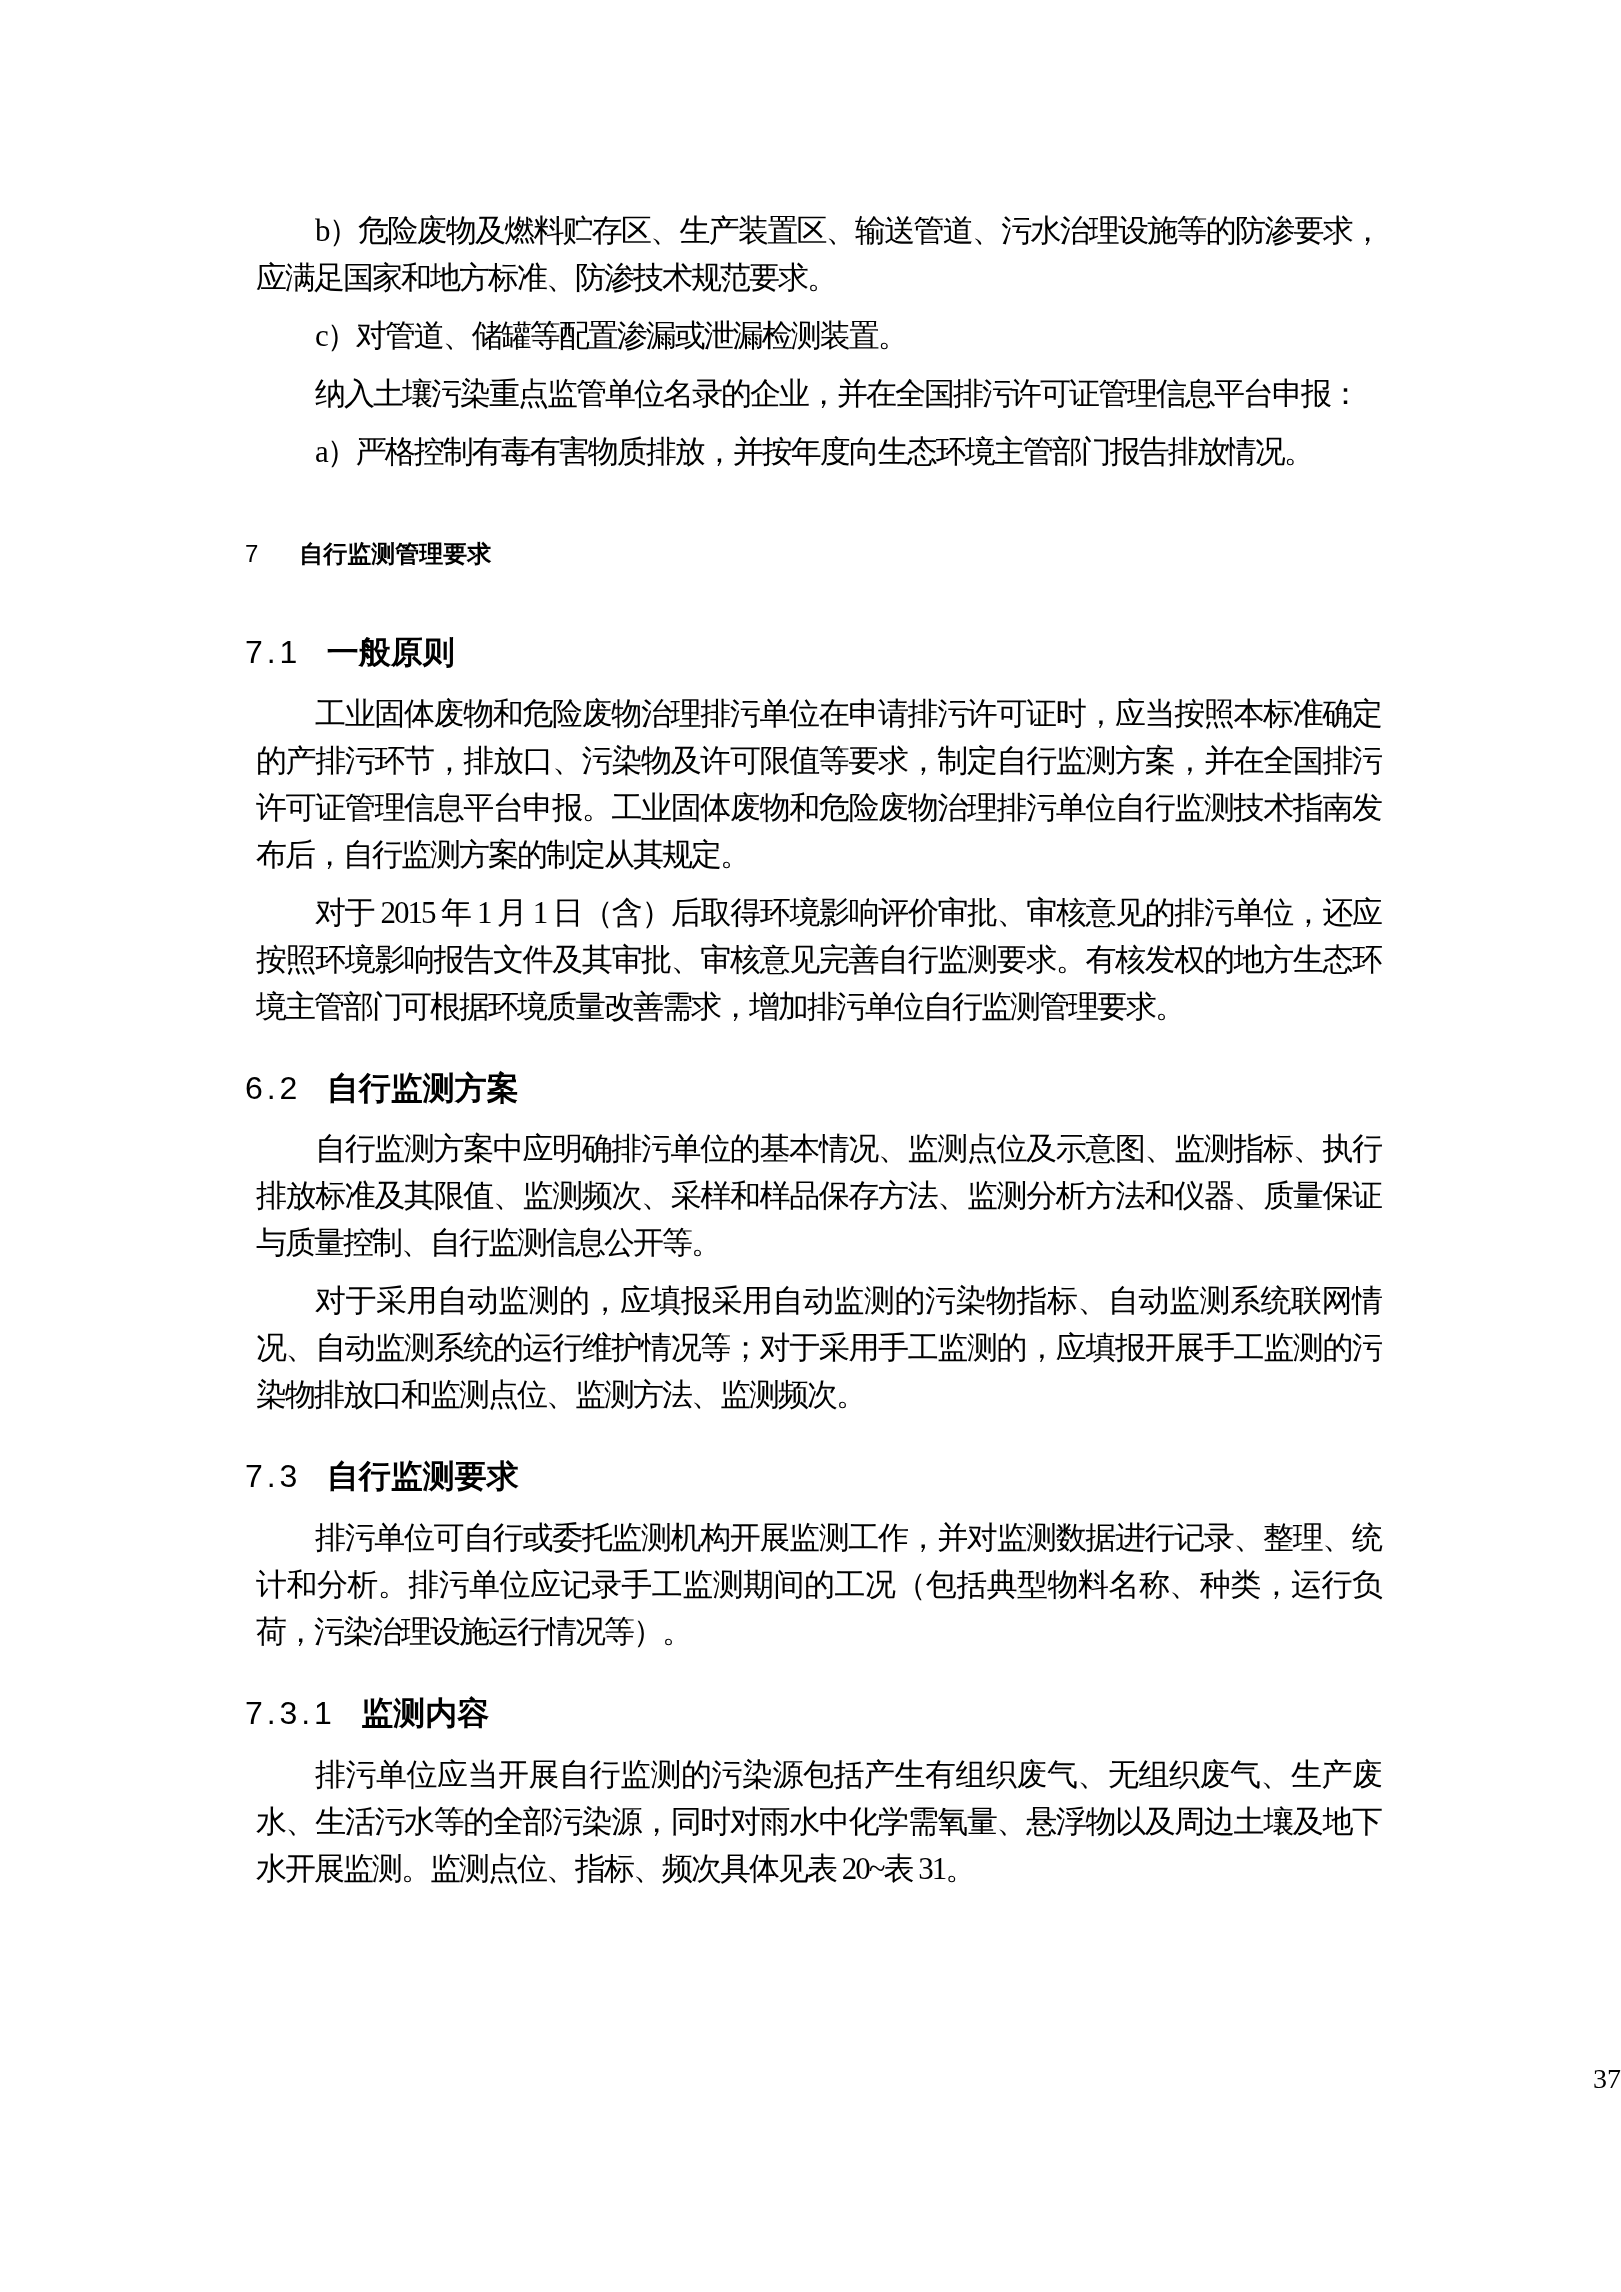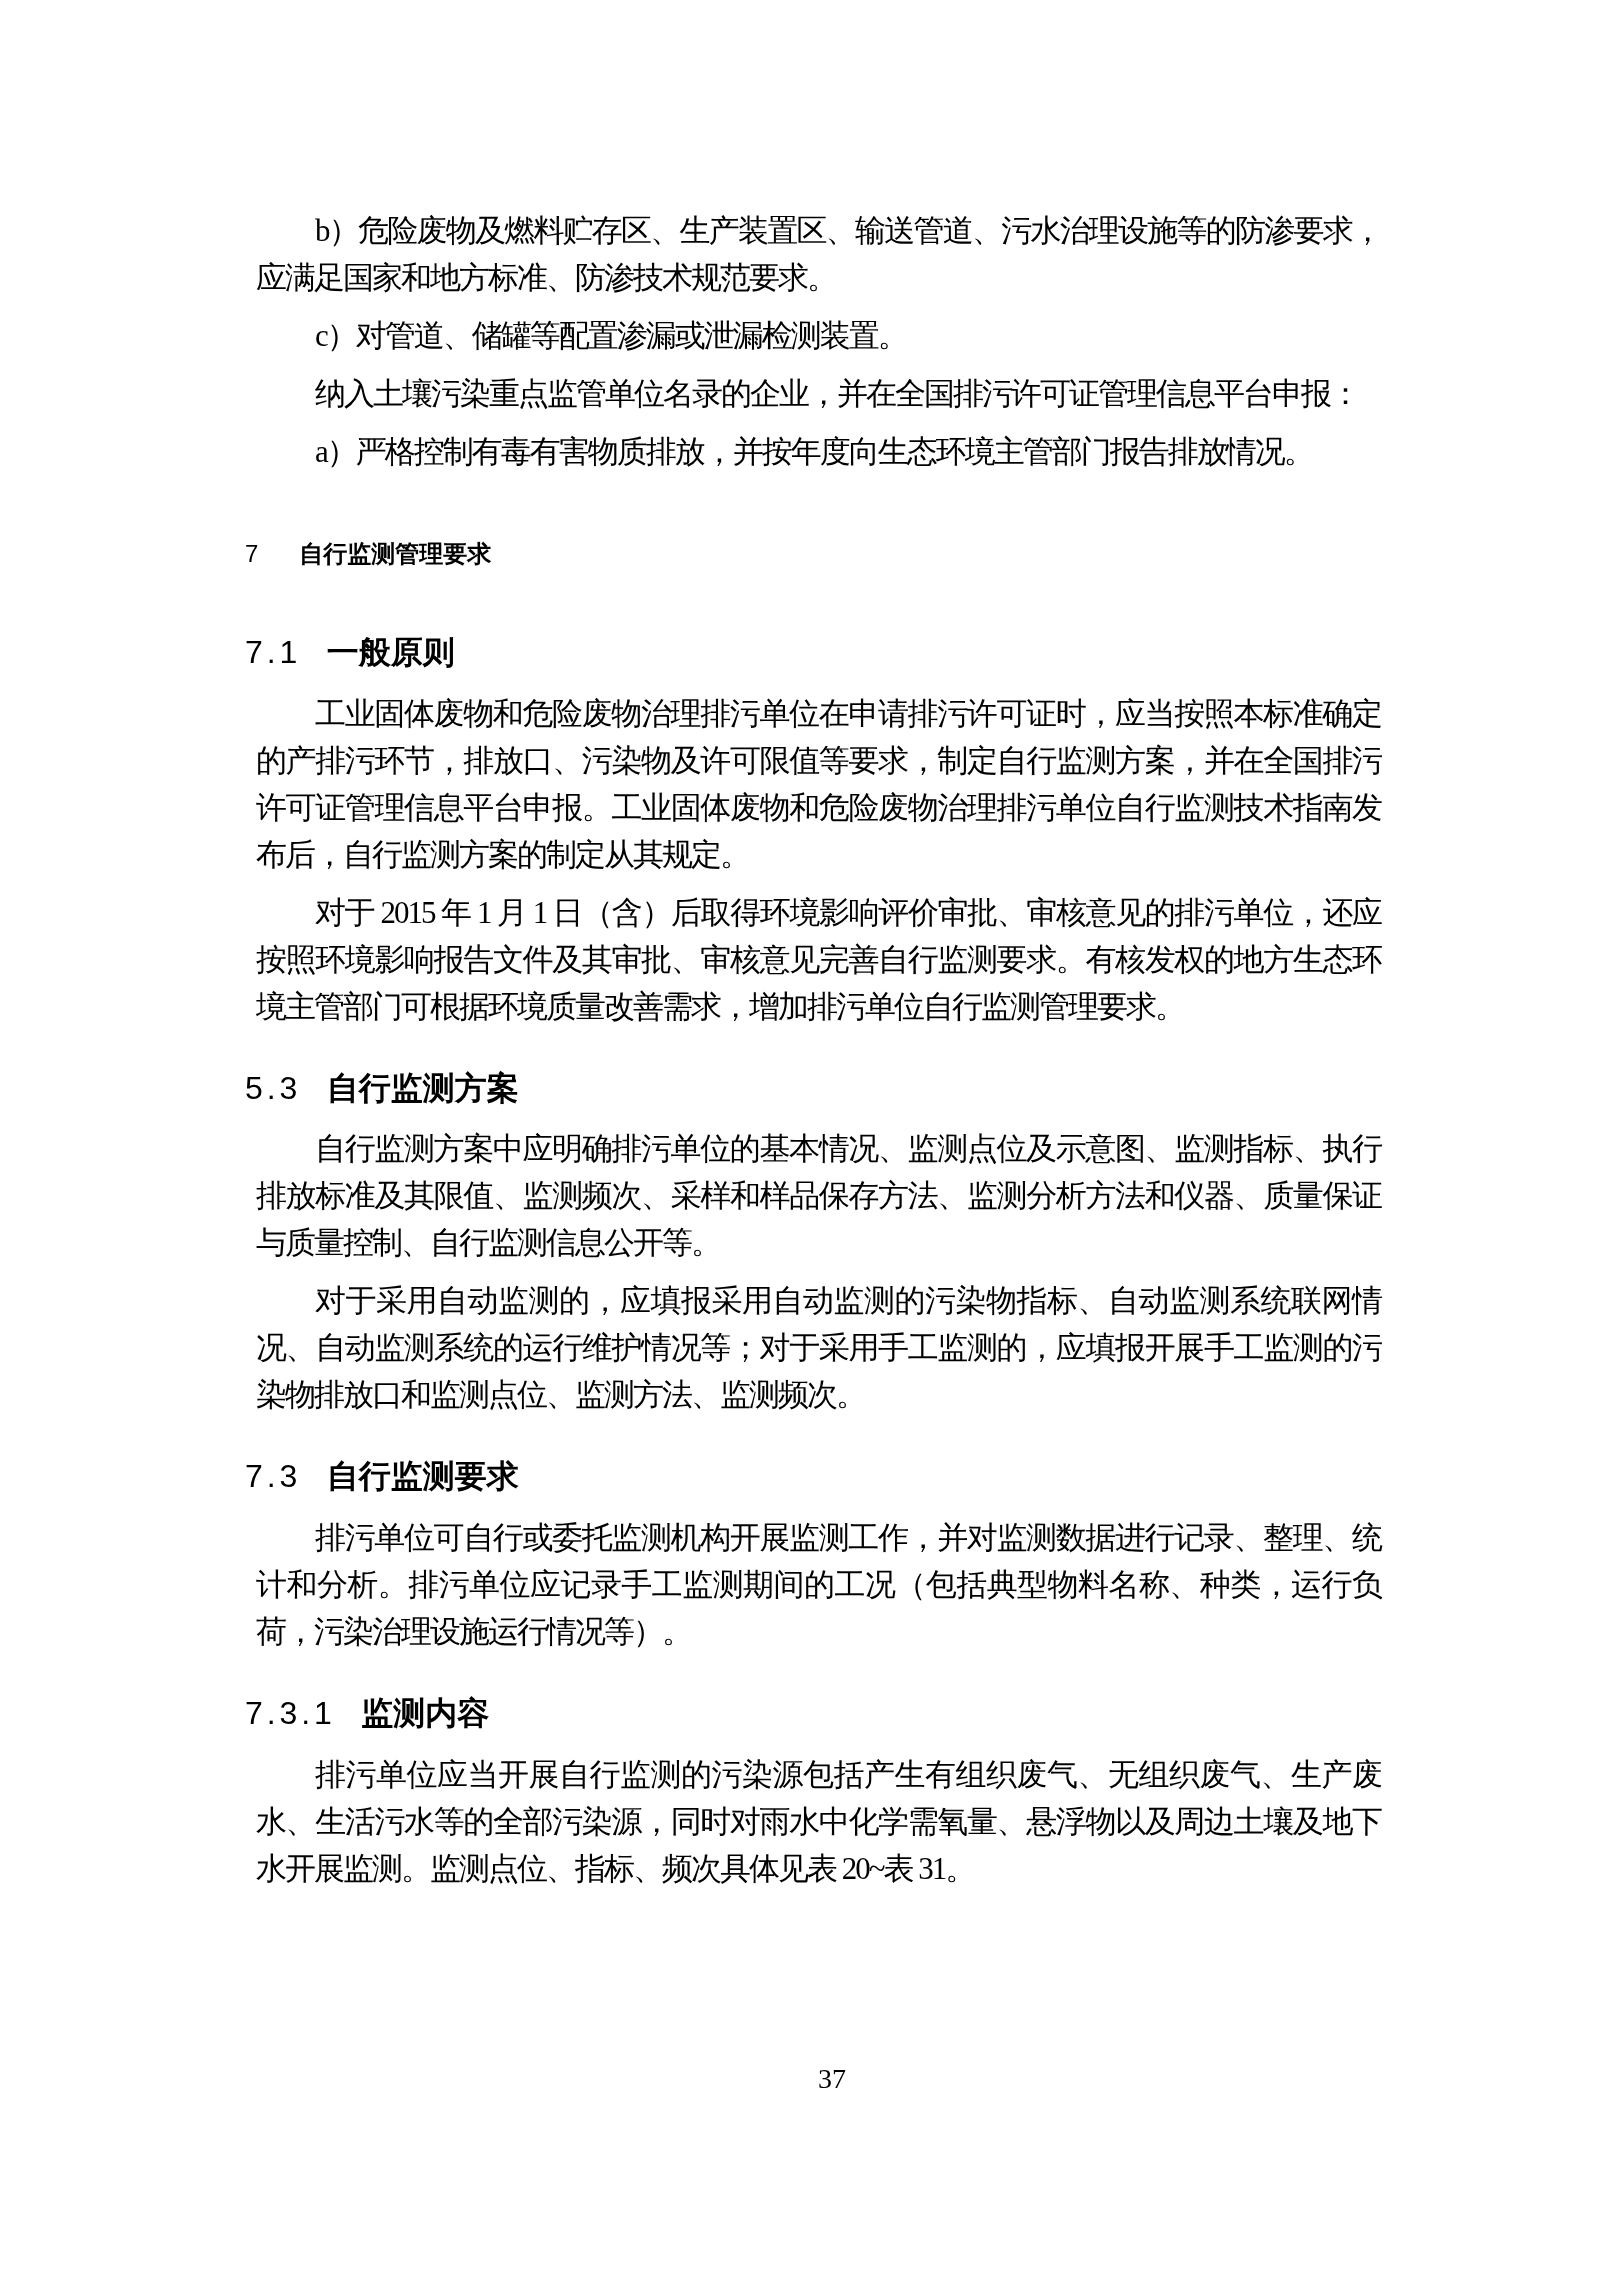--- a/index.html
+++ b/index.html
@@ -54,21 +54,21 @@
   }
   .h1 .hnum { margin-right: 37px; }
   .h2 .hnum { margin-right: 25.5px; }
   .footer {
     position: absolute;
     left: 0;
     top: 2062px;
     width: 100%;
     box-sizing: border-box;
     padding-left: 43px;
-    text-align: center;
+    text-align: right;
     font-family: "Liberation Serif", serif;
     font-size: 28px;
     line-height: 33px;
   }
 </style>
 </head>
 <body>
 
 <div class="page">
   <div class="content">
@@ -83,21 +83,21 @@
     </h1>
 
     <h2 class="h2">
       <span class="hnum">7.1</span><span>一般原则</span>
     </h2>
 
     <p class="para">工业固体废物和危险废物治理排污单位在申请排污许可证时，应当按照本标准确定的产排污环节，排放口、污染物及许可限值等要求，制定自行监测方案，并在全国排污许可证管理信息平台申报。工业固体废物和危险废物治理排污单位自行监测技术指南发布后，自行监测方案的制定从其规定。</p>
     <p class="para">对于 2015 年 1 月 1 日（含）后取得环境影响评价审批、审核意见的排污单位，还应按照环境影响报告文件及其审批、审核意见完善自行监测要求。有核发权的地方生态环境主管部门可根据环境质量改善需求，增加排污单位自行监测管理要求。</p>
 
     <h2 class="h2">
-      <span class="hnum">5.3</span><span>自行监测方案</span>
+      <span class="hnum">6.2</span><span>自行监测方案</span>
     </h2>
 
     <p class="para">自行监测方案中应明确排污单位的基本情况、监测点位及示意图、监测指标、执行排放标准及其限值、监测频次、采样和样品保存方法、监测分析方法和仪器、质量保证与质量控制、自行监测信息公开等。</p>
     <p class="para">对于采用自动监测的，应填报采用自动监测的污染物指标、自动监测系统联网情况、自动监测系统的运行维护情况等；对于采用手工监测的，应填报开展手工监测的污染物排放口和监测点位、监测方法、监测频次。</p>
 
     <h2 class="h2">
       <span class="hnum">7.3</span><span>自行监测要求</span>
     </h2>
 
     <p class="para">排污单位可自行或委托监测机构开展监测工作，并对监测数据进行记录、整理、统计和分析。排污单位应记录手工监测期间的工况（包括典型物料名称、种类，运行负荷，污染治理设施运行情况等）。</p>

